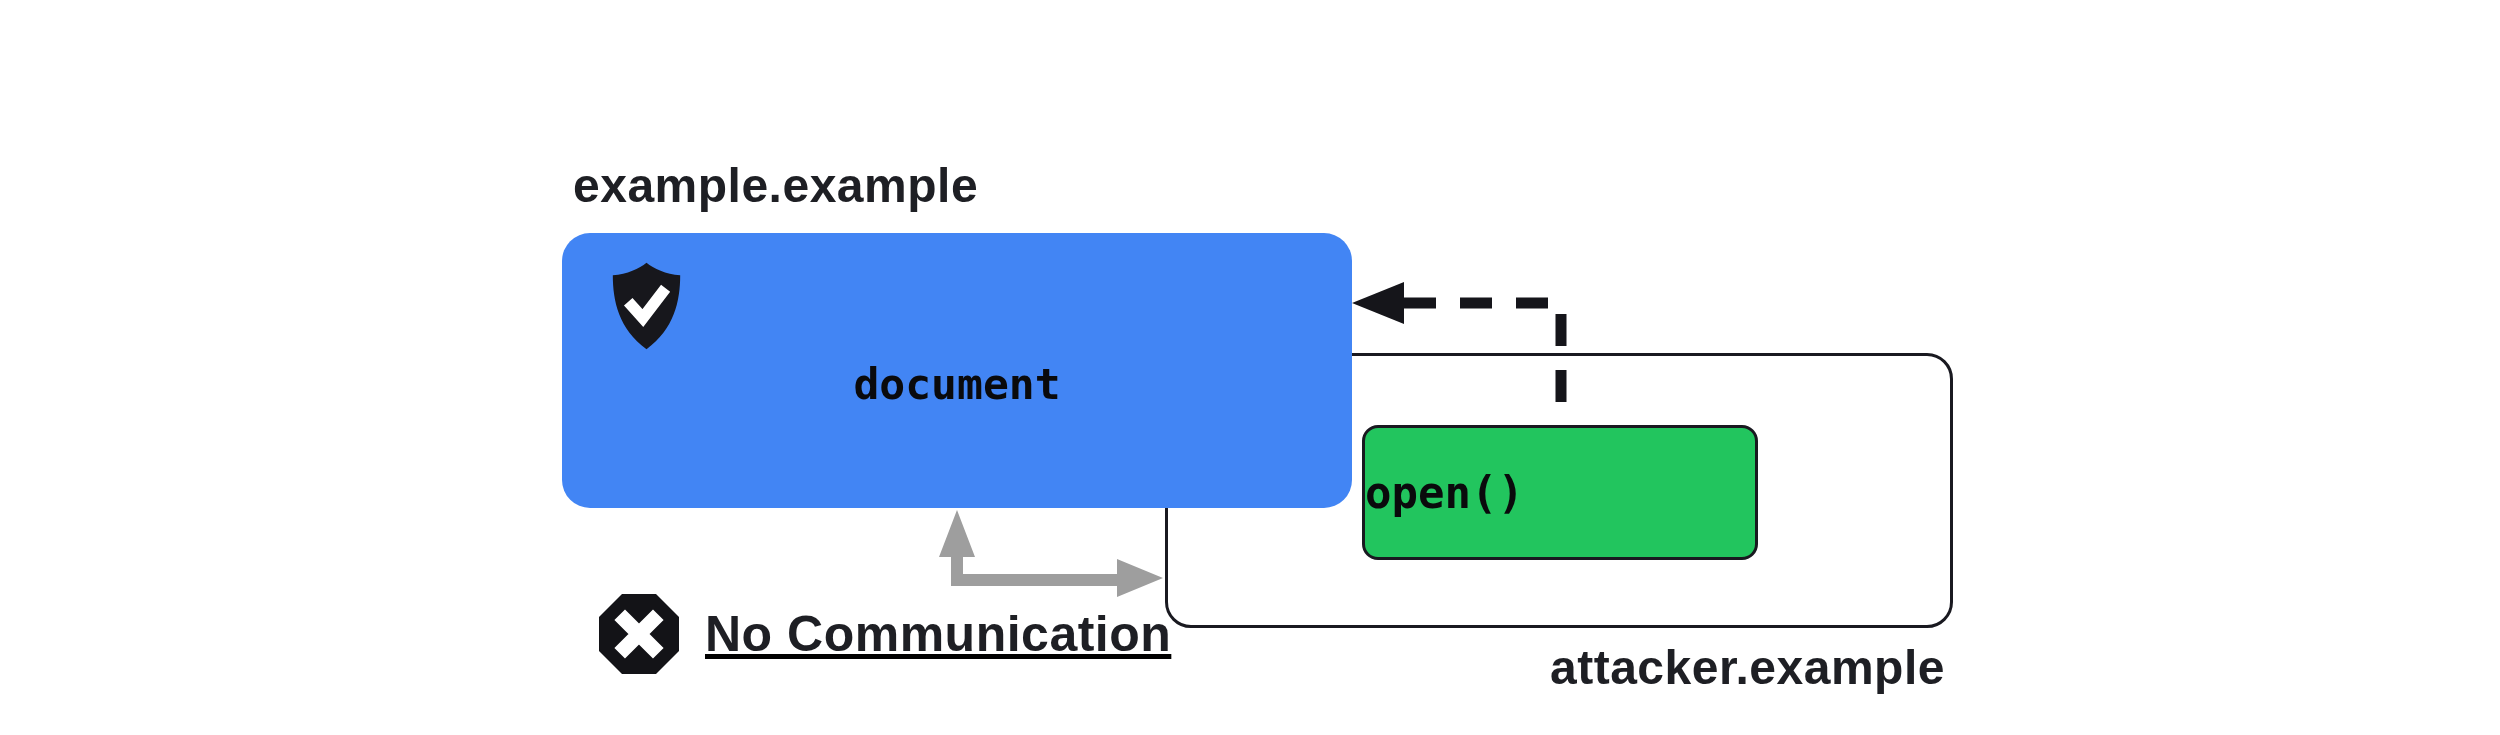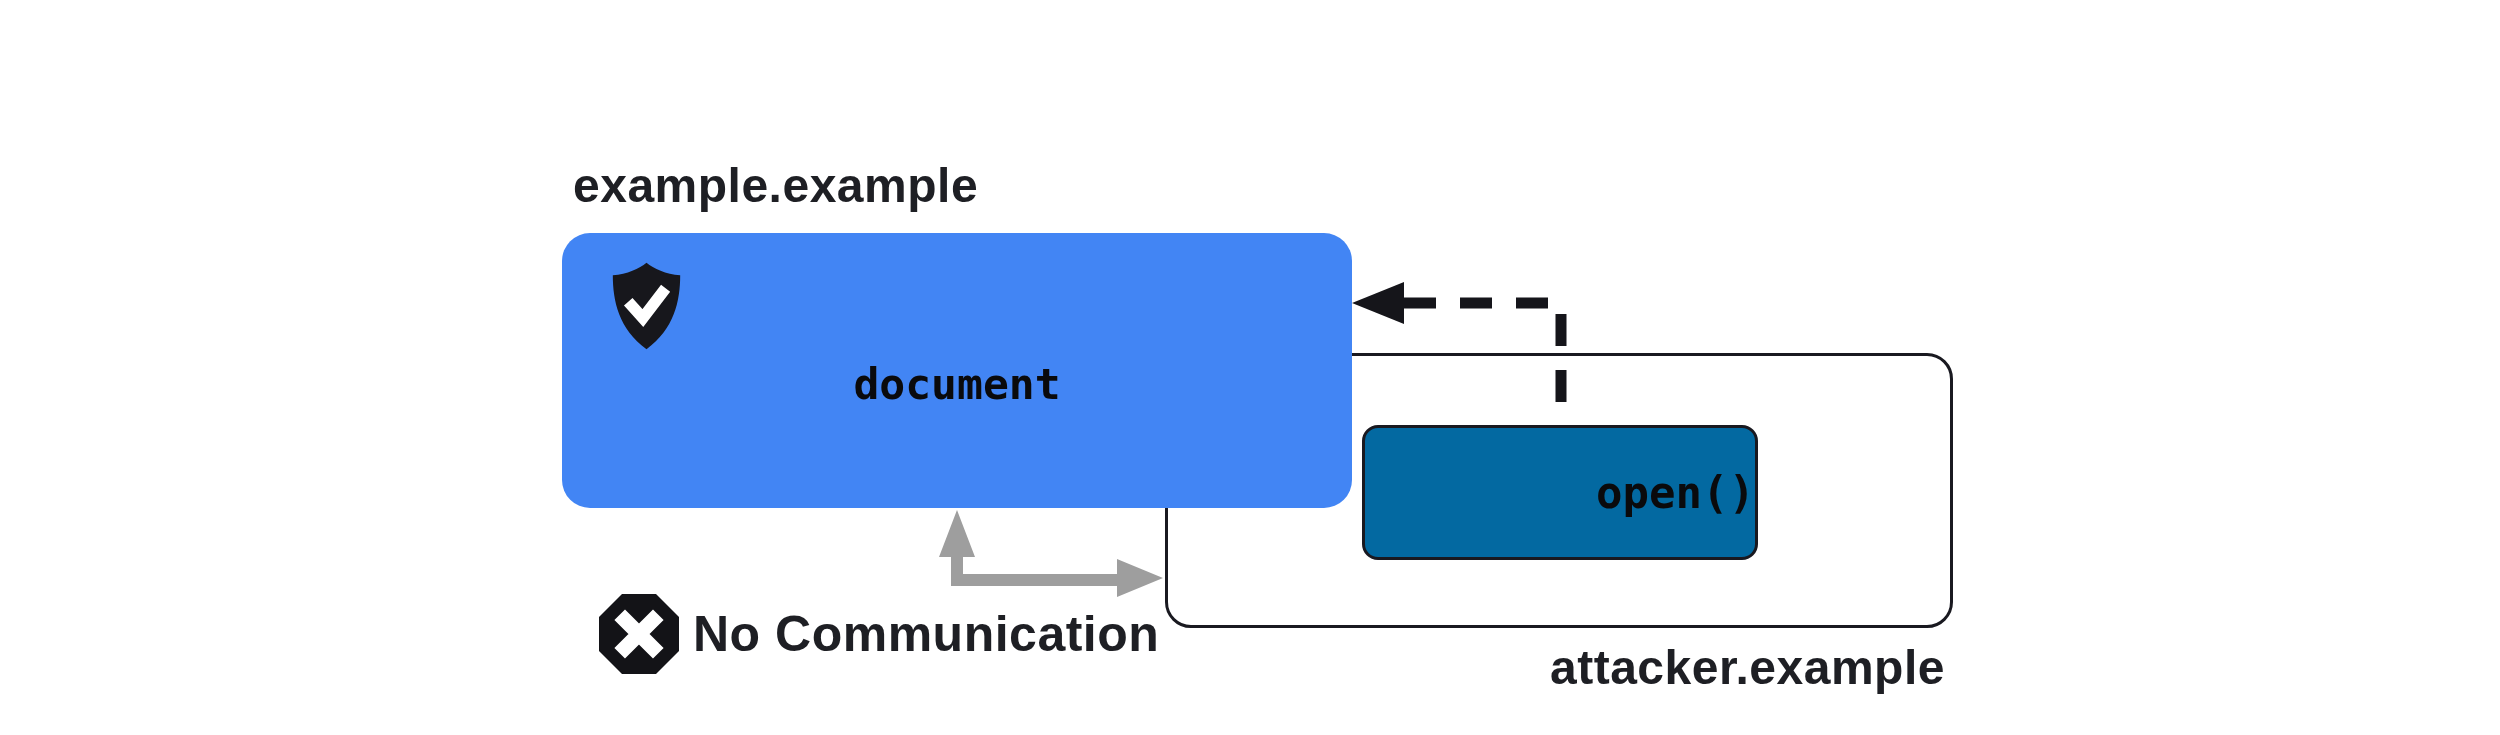--- a/index.html
+++ b/index.html
@@ -35,26 +35,26 @@
     background: #ffffff;
     border: 3px solid #191920;
     border-radius: 26px;
     z-index: 1;
   }
   .open-box {
     position: absolute;
     left: 1362px; top: 425px;
     width: 396px; height: 135px;
     box-sizing: border-box;
-    background: #0369a1;
+    background: #22c55e;
     border: 3px solid #191920;
     border-radius: 16px;
     display: flex;
     align-items: center;
-    justify-content: flex-end;
+    justify-content: flex-start;
     z-index: 2;
     font-family: "DejaVu Sans Mono", monospace;
     font-weight: 700;
     font-size: 44px;
     color: #0a0a0c;
   }
   .victim-box {
     position: absolute;
     left: 562px; top: 233px;
     width: 790px; height: 275px;
@@ -89,22 +89,23 @@
     width: 2500px; height: 735px;
     z-index: 4;
     pointer-events: none;
   }
   .no-comm-row {
     position: absolute;
     left: 597px; top: 592px;
     height: 84px;
     display: flex;
     align-items: center;
-    gap: 12px;
+    gap: 24px;
     z-index: 5;
+    text-decoration: underline;
   }
   .x-icon { width: 84px; height: 84px; flex: 0 0 auto; }
   .no-comm-label {
     font-weight: 700;
     font-size: 50px;
     color: #1e1f24;
     letter-spacing: 0.5px;
     white-space: nowrap;
   }
 </style>

